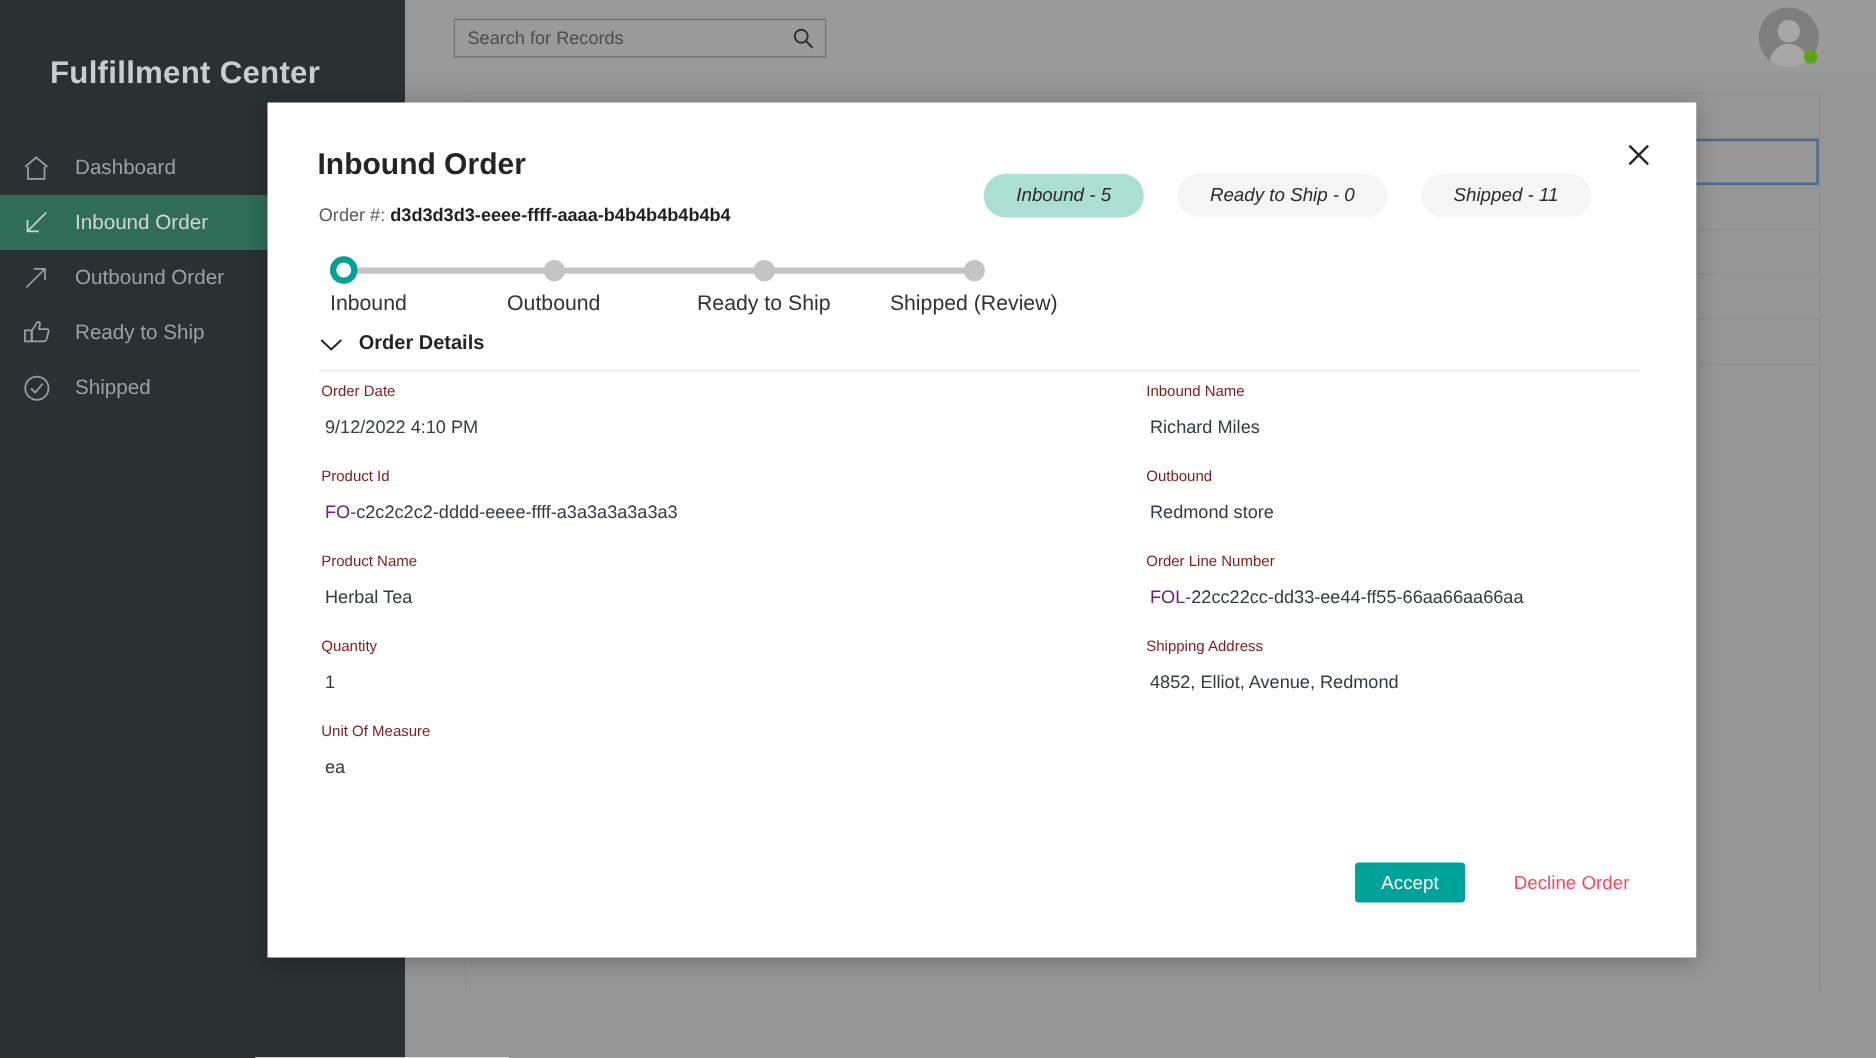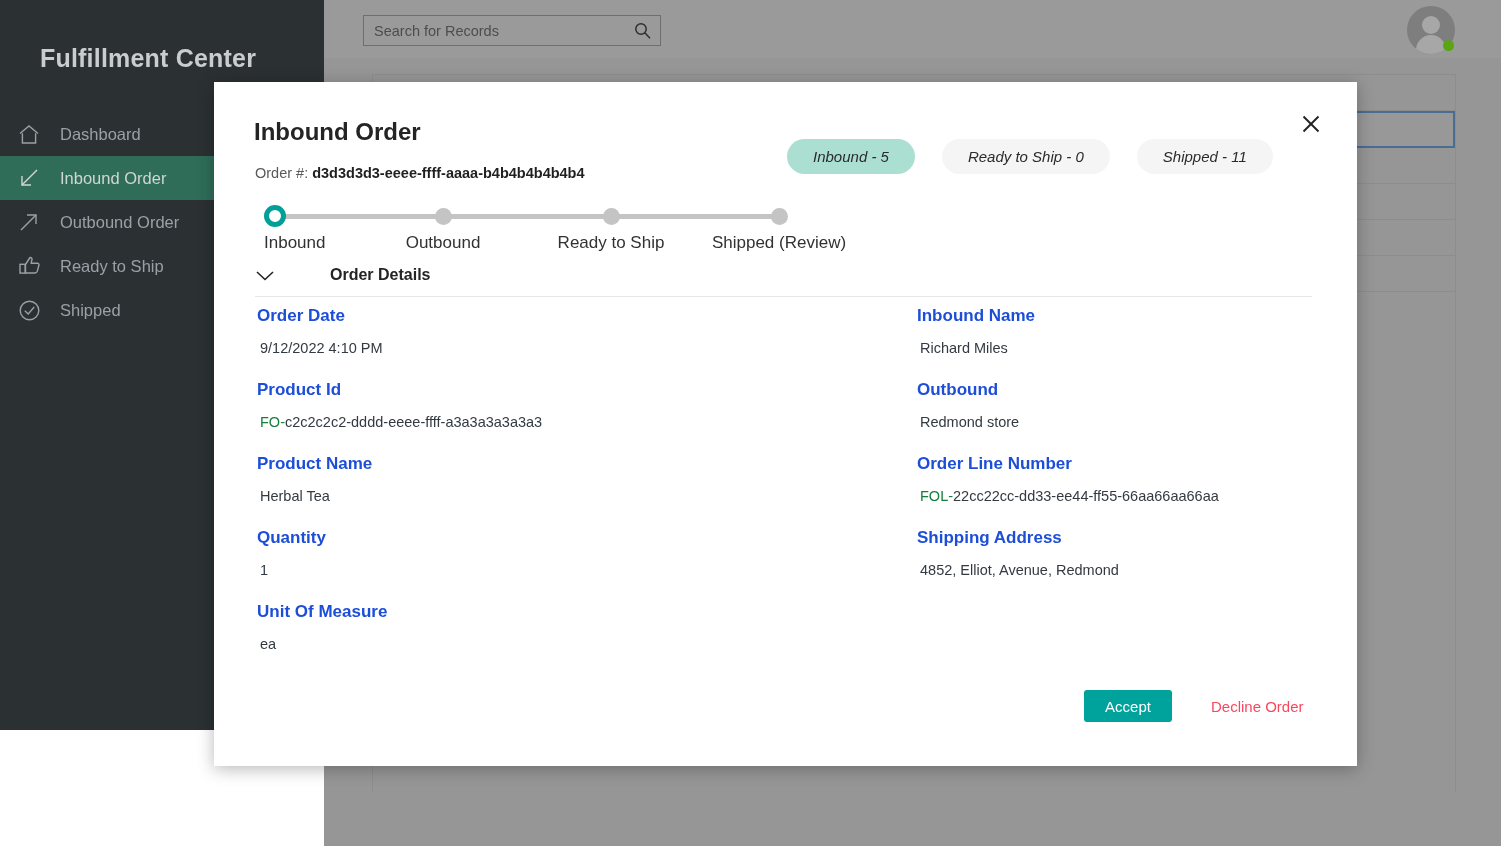--- a/index.html
+++ b/index.html
@@ -19,21 +19,21 @@
   #app-shell {
     position: absolute;
     inset: 0;
   }
 
   
   #sidebar {
     position: absolute;
     left: 0; top: 0;
     width: 324px;
-    height: 730px;
+    height: 846px;
     background: #2b3033;
     z-index: 3;
   }
   #brand {
     color: #c9cdd0;
     font-size: 25px;
     font-weight: bold;
     letter-spacing: .2px;
     padding: 44px 0 0 40px;
     height: 36px;
@@ -283,21 +283,20 @@
   }
   #details-chevron {
     margin-right: 12px;
     display: flex;
     align-items: center;
   }
   #details-title {
     font-size: 16px;
     font-weight: bold;
     color: #242424;
-    margin-left: 43px;
   }
   #details-divider {
     position: absolute;
     left: 41px; top: 214px;
     width: 1057px;
     height: 1px;
     background: #e6e6e6;
   }
 
   #fields {
@@ -305,32 +304,32 @@
     left: 0; top: 224px;
     width: 100%;
     display: flex;
   }
   .field-col { flex: 0 0 auto; }
   #col-left  { width: 652px; padding-left: 43px; box-sizing: border-box; }
   #col-right { width: 450px; padding-left: 51px; box-sizing: border-box; }
 
   .field { margin-bottom: 4px; }
   .field-label {
-    font-size: 17px;
-    font-weight: bold;
-    color: #1d4ed8;
+    font-size: 12px;
+    font-weight: normal;
+    color: #7f1d1d;
     margin-bottom: 14px;
   }
   .field-value {
     font-size: 14.5px;
     color: #4b5563;
     padding-left: 3px;
     margin-bottom: 24px;
   }
-  .field-value .prefix { color: #15803d; }
+  .field-value .prefix { color: #701a75; }
   .field-value .main { color: #333a41; }
 
   
   #accept-button {
     position: absolute;
     left: 870px; top: 608px;
     width: 88px; height: 32px;
     background: #00a39b;
     color: #ffffff;
     border: 0;

